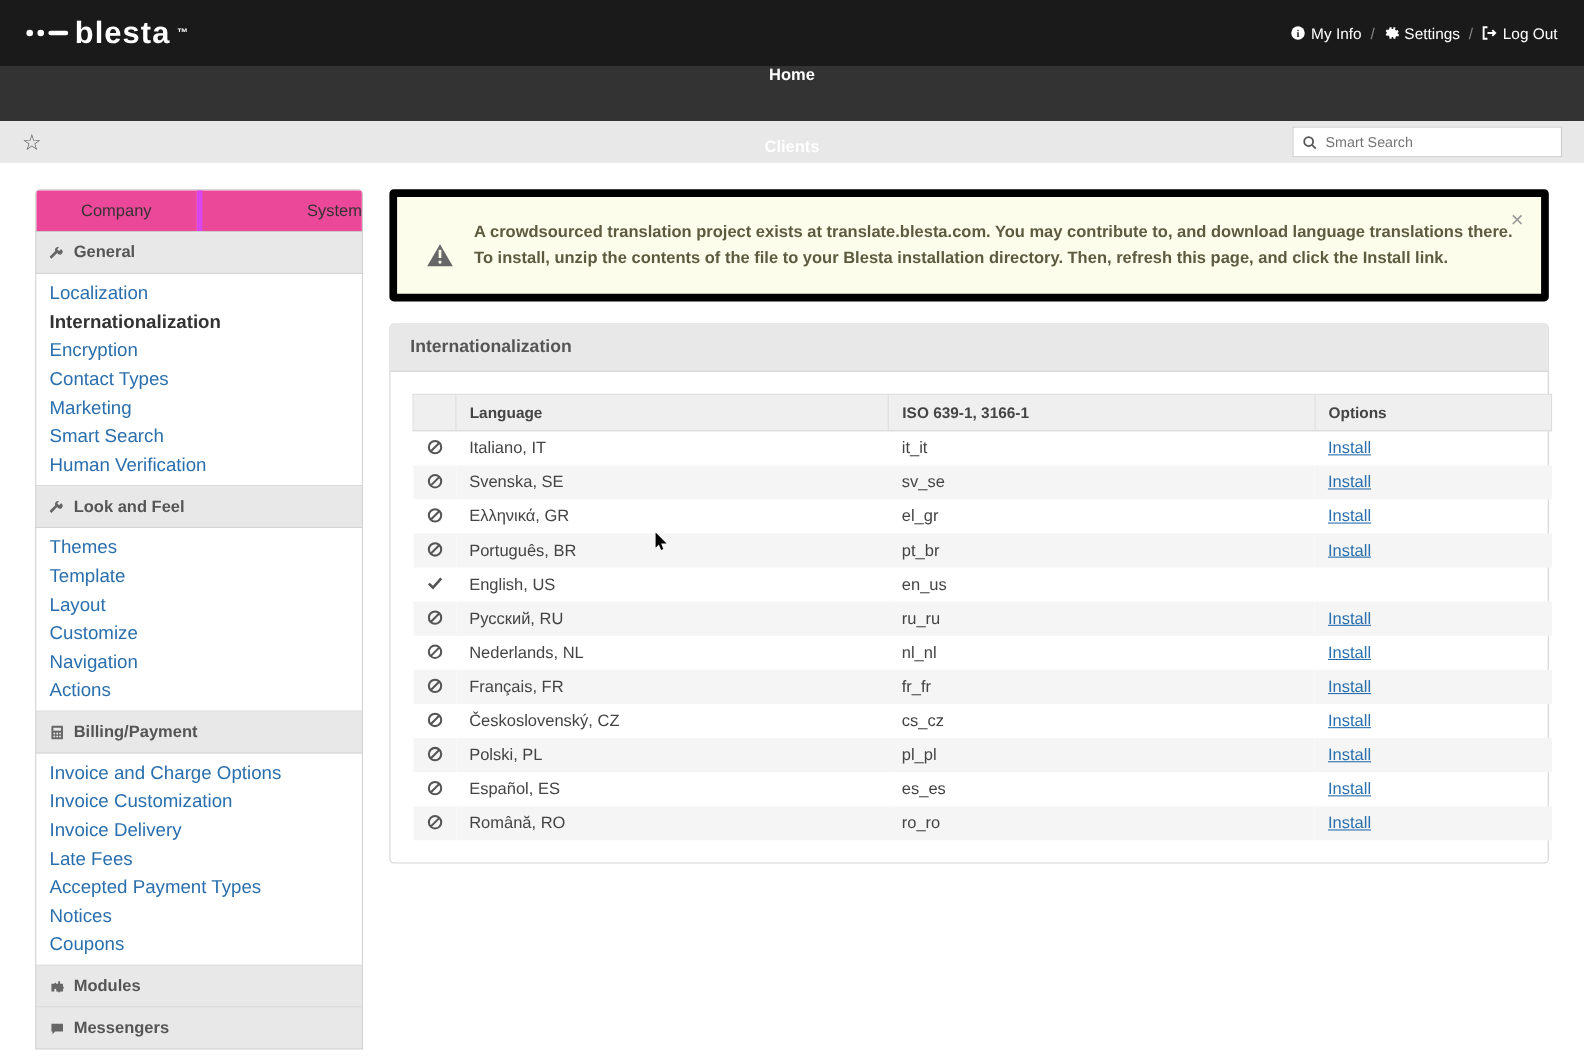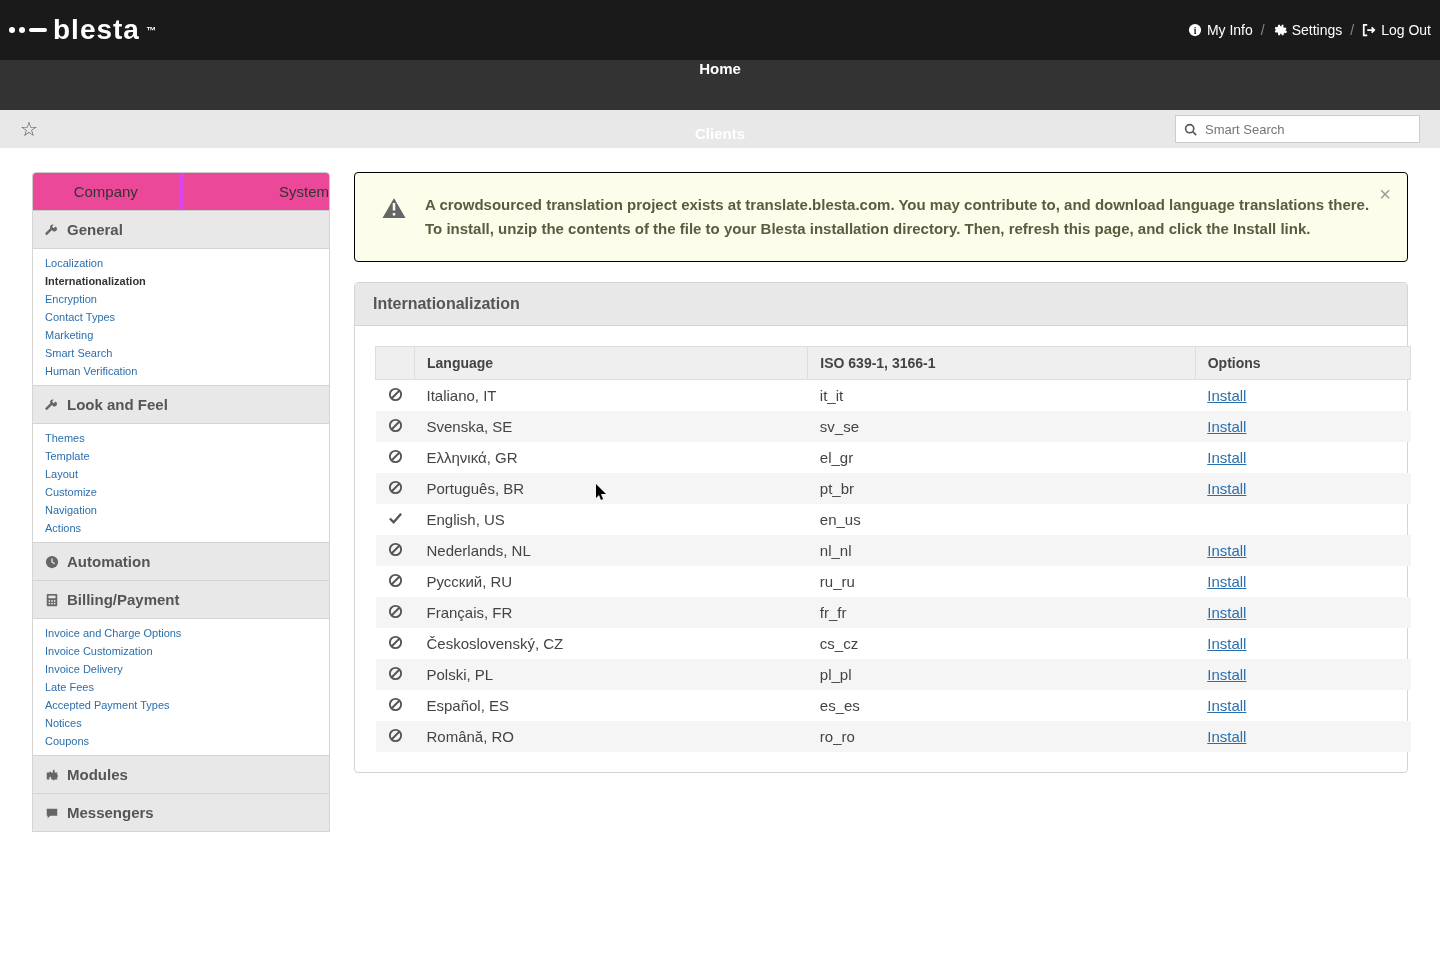--- a/index.html
+++ b/index.html
@@ -1,19 +1,19 @@
 <!DOCTYPE html>
 <html><head>
 <meta charset="utf-8">
 <style>
 * { box-sizing: border-box; margin: 0; padding: 0; }
 body { font-family: -apple-system, "Helvetica Neue", Arial, sans-serif; background: #fff; color: #333; font-size: 14px; }
 
 
-.topbar { background: #1a1a1a; height: 60px; display: flex; align-items: center; justify-content: space-between; padding: 0 9px; }
+.topbar { background: #1a1a1a; height: 60px; display: flex; align-items: center; justify-content: space-between; padding: 0 24px; }
 .logo { color: #fff; font-size: 28px; font-weight: 700; letter-spacing: 1px; display: flex; align-items: center; gap: 6px; }
 .logo-dots { display: inline-flex; gap: 4px; }
 .logo-dots span { width: 6px; height: 6px; background: #fff; border-radius: 50%; display: inline-block; }
 .logo-dots .bar { width: 18px; height: 4px; border-radius: 2px; align-self: center; }
 .top-links { color: #fff; font-size: 14px; display: flex; gap: 8px; align-items: center; }
 .top-links a { color: #fff; text-decoration: none; display: inline-flex; align-items: center; gap: 5px; }
 .top-links .sep { color: #888; }
 
 .navbar { background: #333; height: 50px; display: flex; align-items: center; padding: 0 40px; gap: 48px; flex-direction: column; }
 .navbar a { color: #fff; text-decoration: none; font-weight: 600; font-size: 15px; }
@@ -30,25 +30,25 @@
 .content { flex: 1; }
 
 
 .tabs { display: flex; border: 1px solid #ccc; border-radius: 4px 4px 0 0; overflow: hidden; }
 .tabs div { flex: 1; text-align: center; padding: 10px 0; font-size: 15px; background: #ec4899; cursor: pointer; }
 .tabs div + div { border-left: 5px solid #d946ef; text-align: right; }
 
 .section-head { background: #e8e8e8; padding: 10px 12px; font-weight: 600; font-size: 15px; color: #555; display: flex; align-items: center; gap: 8px; border: 1px solid #d4d4d4; border-top: none; }
 .section-head.first { border-top: none; }
 .section-links { border: 1px solid #d4d4d4; border-top: none; padding: 8px 12px; display: flex; flex-direction: column; gap: 6px; }
-.section-links a { color: #2a6fad; text-decoration: none; font-size: 11px; }
+.section-links a { color: #2a6fad; text-decoration: none; font-size: 17px; }
 .section-links a.active { color: #333; font-weight: 600; }
 
 
-.alert { background: #fdfdeb; border: 1px solid #000000; border-radius: 4px; padding: 20px 24px; position: relative; display: flex; gap: 16px; margin-bottom: 20px; }
+.alert { background: #fdfdeb; border: 7px solid #000000; border-radius: 4px; padding: 20px 24px; position: relative; display: flex; gap: 16px; margin-bottom: 20px; align-items: flex-end; }
 .alert-icon { font-size: 28px; color: #666; flex-shrink: 0; }
 .alert-text { font-weight: 600; color: #5c5a3f; line-height: 1.6; font-size: 15px; }
 .alert-close { position: absolute; top: 10px; right: 16px; color: #999; font-size: 20px; cursor: pointer; }
 
 
 .panel { border: 1px solid #d4d4d4; border-radius: 4px; }
 .panel-head { background: #e8e8e8; padding: 12px 18px; font-weight: 600; color: #555; font-size: 16px; border-bottom: 1px solid #d4d4d4; }
 .lang-table { width: calc(100% - 16px); margin: 20px; border-collapse: collapse; }
 .lang-table thead th { background: #efefef; text-align: left; padding: 8px 12px; font-size: 14px; font-weight: 600; color: #444; border: 1px solid #ddd; }
 .lang-table thead th:first-child { width: 32px; }
@@ -164,29 +164,20 @@
     </div>
     <div class="section-links" id="links-look">
         <a href="#">Themes</a>
         <a href="#">Template</a>
         <a href="#">Layout</a>
         <a href="#">Customize</a>
         <a href="#">Navigation</a>
         <a href="#">Actions</a>
       </div>
 
-    <div class="section-head">
-      <span class="icon">
-        <svg width="14" height="14" viewBox="0 0 16 16" fill="#666">
-            <circle cx="8" cy="8" r="7"></circle>
-            <path d="M8 4v4l3 2" stroke="#e8e8e8" stroke-width="1.5" fill="none"></path>
-          </svg>
-      </span>
-      <span>Automation</span>
-    </div>
 
     <div class="section-head">
       <span class="icon">
         <svg width="14" height="14" viewBox="0 0 16 16" fill="#666">
             <rect x="2" y="1" width="12" height="14" rx="1"></rect>
             <rect x="4" y="3" width="8" height="3" fill="#e8e8e8"></rect>
             <circle cx="5" cy="9" r="1" fill="#e8e8e8"></circle>
             <circle cx="8" cy="9" r="1" fill="#e8e8e8"></circle>
             <circle cx="11" cy="9" r="1" fill="#e8e8e8"></circle>
             <circle cx="5" cy="12" r="1" fill="#e8e8e8"></circle>
@@ -290,31 +281,31 @@
                 </svg></td>
               <td>English, US</td>
               <td>en_us</td>
               <td class="opt"></td>
             </tr>
             <tr>
               <td class="status-icon"><svg width="15" height="15" viewBox="0 0 16 16" fill="none" stroke="#555" stroke-width="2">
                   <circle cx="8" cy="8" r="6"></circle>
                   <line x1="4" y1="12" x2="12" y2="4"></line>
                 </svg></td>
+              <td>Русский, RU</td>
+              <td>ru_ru</td>
+              <td class="opt"><a href="#">Install</a></td>
+            </tr>
+            <tr>
+              <td class="status-icon"><svg width="15" height="15" viewBox="0 0 16 16" fill="none" stroke="#555" stroke-width="2">
+                  <circle cx="8" cy="8" r="6"></circle>
+                  <line x1="4" y1="12" x2="12" y2="4"></line>
+                </svg></td>
               <td>Nederlands, NL</td>
               <td>nl_nl</td>
-              <td class="opt"><a href="#">Install</a></td>
-            </tr>
-            <tr>
-              <td class="status-icon"><svg width="15" height="15" viewBox="0 0 16 16" fill="none" stroke="#555" stroke-width="2">
-                  <circle cx="8" cy="8" r="6"></circle>
-                  <line x1="4" y1="12" x2="12" y2="4"></line>
-                </svg></td>
-              <td>Русский, RU</td>
-              <td>ru_ru</td>
               <td class="opt"><a href="#">Install</a></td>
             </tr>
             <tr>
               <td class="status-icon"><svg width="15" height="15" viewBox="0 0 16 16" fill="none" stroke="#555" stroke-width="2">
                   <circle cx="8" cy="8" r="6"></circle>
                   <line x1="4" y1="12" x2="12" y2="4"></line>
                 </svg></td>
               <td>Français, FR</td>
               <td>fr_fr</td>
               <td class="opt"><a href="#">Install</a></td>

